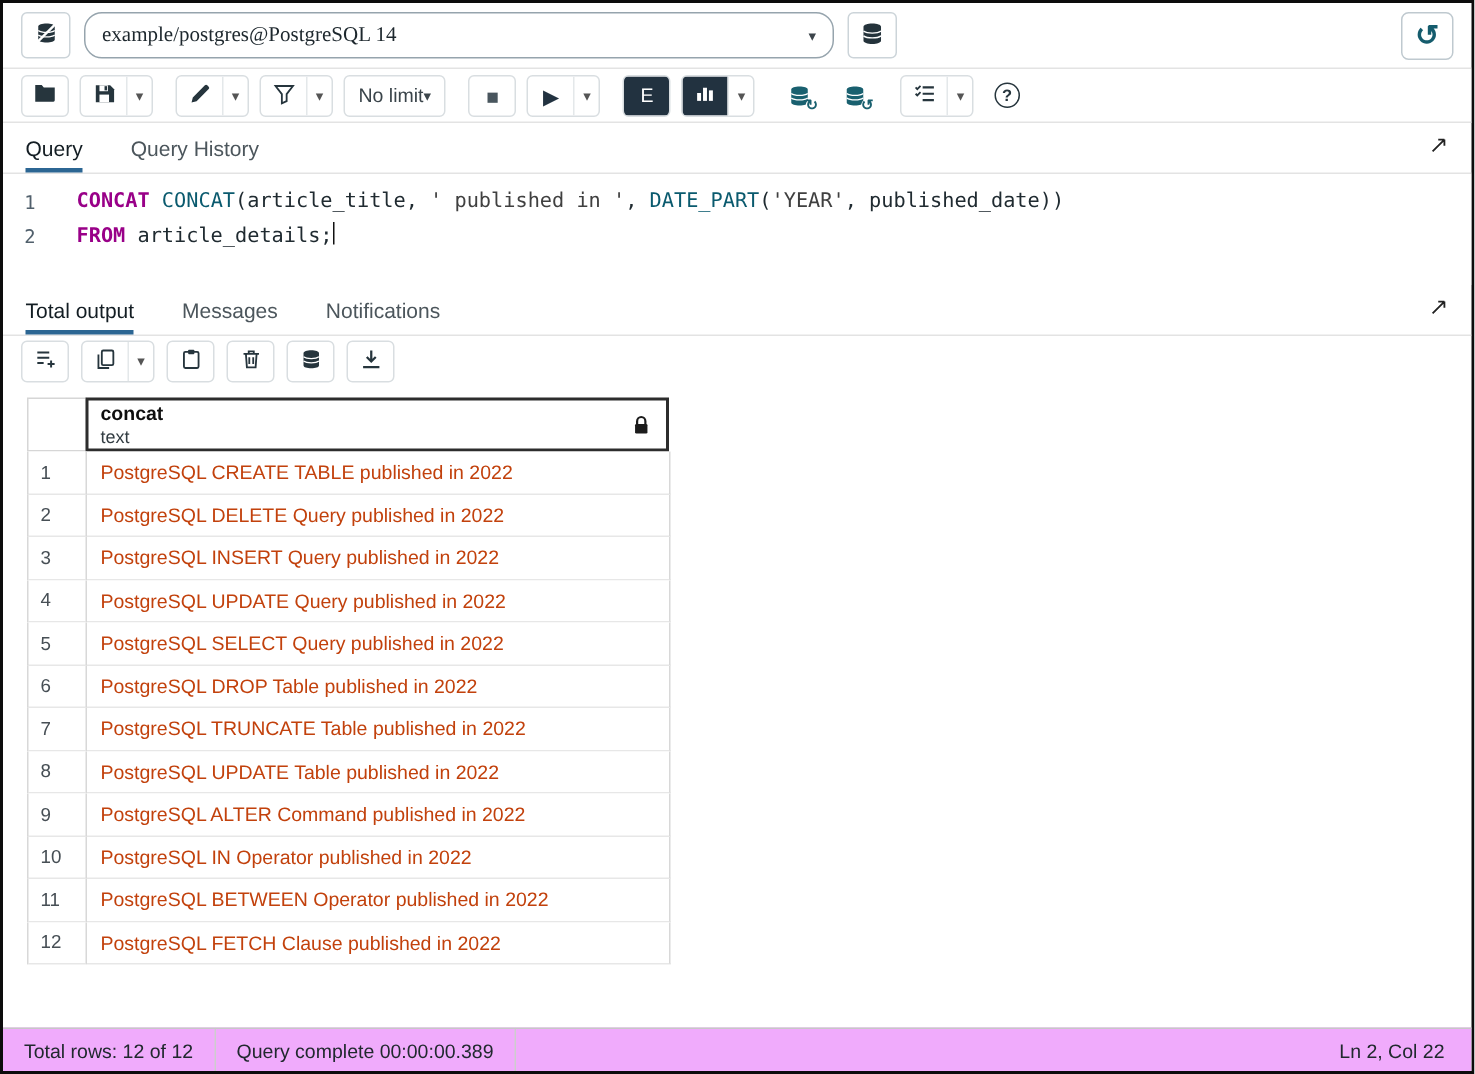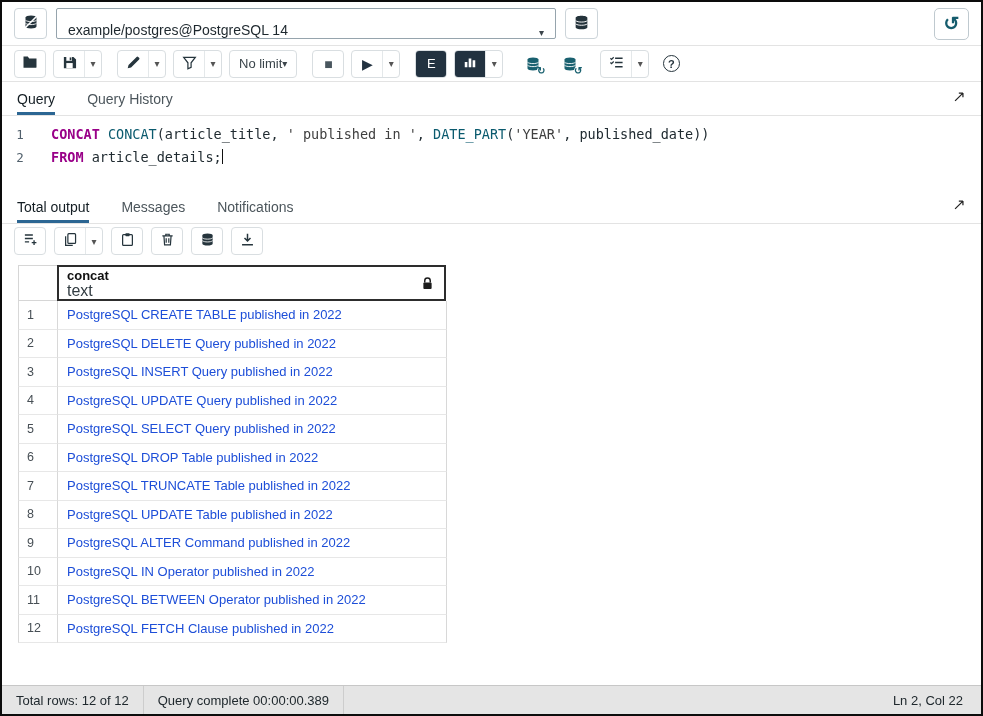--- a/index.html
+++ b/index.html
@@ -6,23 +6,23 @@
   body { font-family: "Liberation Sans", sans-serif; background: #fff; }
   .frame { width: 983px; height: 716px; border: 2px solid #0c0c0c; background: #fff;
            display: flex; flex-direction: column; color: #222; overflow: hidden; }
 
   
   .connbar { height: 44px; min-height: 44px; display: flex; align-items: center; gap: 9px;
              padding: 0 12px; border-bottom: 1px solid #e3e3e3; }
   .icon-btn { height: 31px; min-width: 33px; display: flex; align-items: center; justify-content: center;
               background: #fff; border: 1px solid #ccd4d9; border-radius: 4px; cursor: pointer;
               color: #24333b; padding: 0 5px; }
-  .combo { width: 500px; height: 31px; border: 1px solid #96a4ad; border-radius: 2px; display: flex;
-           align-items: flex-end; justify-content: space-between; padding: 0 11px; font-size: 14px;
-           color: #1d272d; background: #fff; cursor: pointer; }
+  .combo { width: 500px; height: 31px; border: 1px solid #96a4ad; border-radius: 12px; display: flex;
+           align-items: center; justify-content: space-between; padding: 0 11px; font-size: 14px;
+           color: #1d272d; background: #fff; cursor: pointer; font-family: Liberation Serif, serif; }
   .chev { font-size: 10px; color: #3c454b; }
   .refresh-btn { margin-left: auto; width: 35px; height: 32px; border: 1px solid #bfc9cf; border-radius: 5px;
                  background: #fff; color: #155c6d; font-size: 19px; font-weight: bold; cursor: pointer;
                  display: flex; align-items: center; justify-content: center; }
 
   
   .toolbar { height: 36px; min-height: 36px; display: flex; align-items: center; gap: 7px;
              padding: 0 12px; border-bottom: 1px solid #e3e3e3; background: #fff; }
   .btn-group { display: flex; align-items: stretch; border: 1px solid #d9dee1; border-radius: 4px;
                overflow: hidden; background: #fff; height: 28px; }
@@ -69,32 +69,32 @@
                     padding: 0 12px; }
 
   
   .grid-area { flex: 1; padding: 7px 0 0 16px; overflow: hidden; }
   .ghead { display: flex; }
   .corner { width: 40px; height: 36px; border: 1px solid #d6d6d6; background: #fff; cursor: pointer; }
   .colhead { width: 389px; height: 36px; border: 2px solid #2d2d2d; margin-left: -1px; background: #fff;
              display: flex; align-items: center; justify-content: space-between; padding: 0 11px 0 8px;
              cursor: pointer; }
   .colname { font-weight: bold; font-size: 13px; color: #0f0f0f; line-height: 16px; }
-  .coltype { font-size: 16px; color: #323c42; line-height: 14px; }
+  .coltype { font-size: 12px; color: #323c42; line-height: 14px; }
   .lock { color: #1c1c1c; display: flex; }
   .trow { display: flex; }
   .tnum { width: 40px; height: 28.5px; border-left: 1px solid #d8d8d8; border-right: 1px solid #d8d8d8;
           border-bottom: 1px solid #e7e7e7; font-size: 12.5px; color: #474f55; display: flex;
           align-items: center; padding-left: 8px; cursor: pointer; background: #fff; }
   .tval { width: 389px; height: 28.5px; border-right: 1px solid #d8d8d8; border-bottom: 1px solid #e7e7e7;
-          font-size: 13px; color: #1d4ed8; display: flex; align-items: center; padding-left: 9px;
+          font-size: 13px; color: #c2410c; display: flex; align-items: center; padding-left: 9px;
           cursor: pointer; background: #fff; }
 
   
-  .statusbar { height: 19px; min-height: 29px; border-top: 1px solid #c7c7c7; background: #e5e5e5;
+  .statusbar { height: 19px; min-height: 29px; border-top: 1px solid #c7c7c7; background: #f0abfc;
                display: flex; align-items: center; font-size: 13px; color: #20292e; }
   .seg { padding: 0 14px; border-right: 1px solid #cdcdcd; height: 100%; display: flex; align-items: center; }
   .seg.right { margin-left: auto; border-right: none; border-left: 0; padding-right: 18px; }
 </style>
 </head>
 <body>
 
 <div class="frame">
 
   <div class="connbar">

